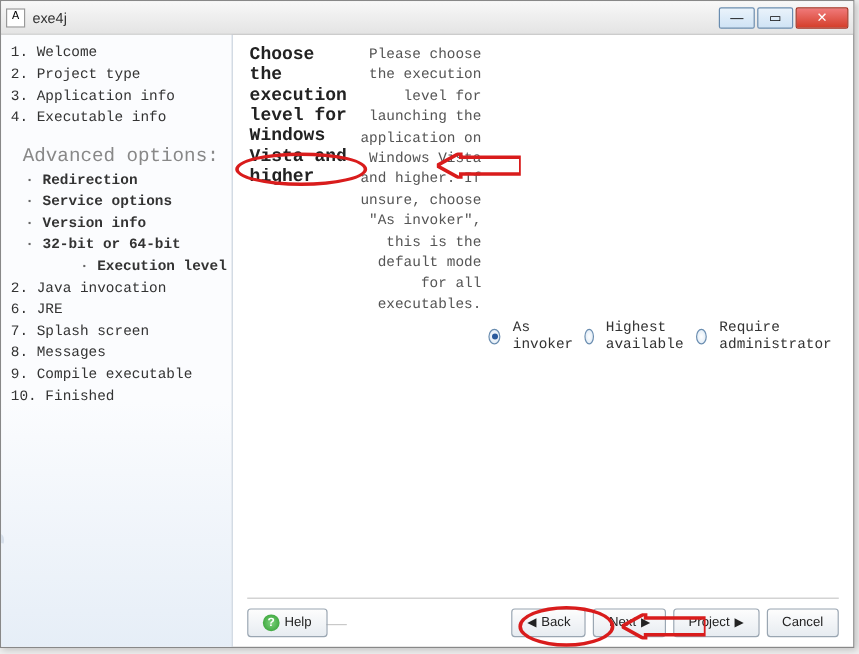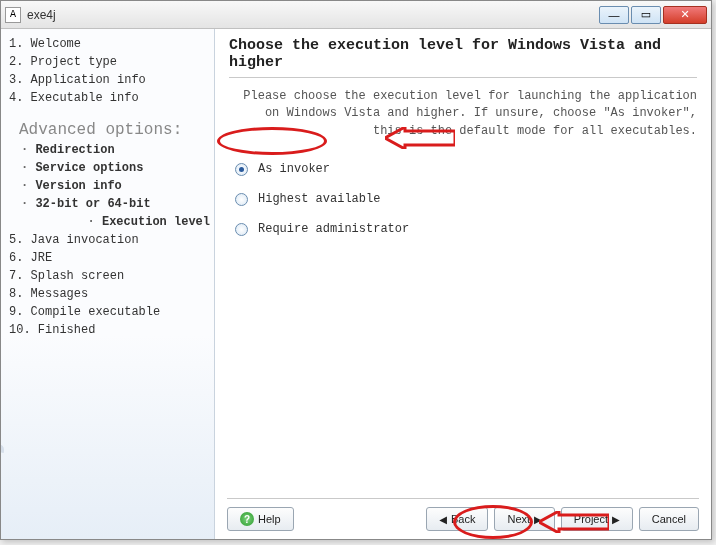--- a/index.html
+++ b/index.html
@@ -46,21 +46,21 @@
     border-radius: 2px;
     display: flex; align-items: center; justify-content: center;
     font-family: Tahoma, sans-serif; font-size: 11px;
   }
   .win-btn.close { background: linear-gradient(#f07a7a,#d43e2a); border-color: #a53020; color: #fff; width: 44px; }
   .body {
     display: flex;
     height: calc(100% - 28px);
   }
   .sidebar {
-    width: 214px;
+    width: 193px;
     background: linear-gradient(#fbfcfe 60%, #e6eef7);
     border-right: 1px solid #c9d3de;
     padding: 6px 4px 6px 6px;
     position: relative;
     overflow: hidden;
   }
   .step { padding: 2px 0 2px 2px; color: #333; white-space: nowrap; }
   .advlabel { padding: 2px 0 2px 12px; color: #888; font-size: 16px; margin-top: 12px; }
   .substep { padding: 2px 0 2px 14px; color: #333; font-weight: bold; }
   .substep::before { content: "· "; color: #666; }
@@ -73,21 +73,21 @@
     font-style: italic;
     font-weight: bold;
     color: rgba(210,220,232,0.9);
     transform: rotate(-90deg);
     transform-origin: left bottom;
   }
   .main {
     flex: 1;
     padding: 8px 14px 8px 14px;
     display: flex;
-    flex-direction: column;
+    flex-direction: row;
     position: relative;
   }
   .page-title {
     font-family: "Courier New", monospace;
     font-size: 15px;
     font-weight: bold;
     color: #222;
     padding-bottom: 6px;
     border-bottom: 1px solid #c9c9c9;
     margin-bottom: 10px;
@@ -171,21 +171,21 @@
       <div class="step">1. Welcome</div>
       <div class="step">2. Project type</div>
       <div class="step">3. Application info</div>
       <div class="step">4. Executable info</div>
       <div class="advlabel">Advanced options:</div>
       <div class="substep">Redirection</div>
       <div class="substep">Service options</div>
       <div class="substep">Version info</div>
       <div class="substep">32-bit or 64-bit</div>
       <div class="substep current">Execution level</div>
-      <div class="step">5. Java invocation</div>
+      <div class="step">2. Java invocation</div>
       <div class="step">6. JRE</div>
       <div class="step">7. Splash screen</div>
       <div class="step">8. Messages</div>
       <div class="step">9. Compile executable</div>
       <div class="step">10. Finished</div>
       <div class="brand">exe4j</div>
     </div>
 
     <div class="main">
       <div class="page-title">Choose the execution level for Windows Vista and higher</div>

